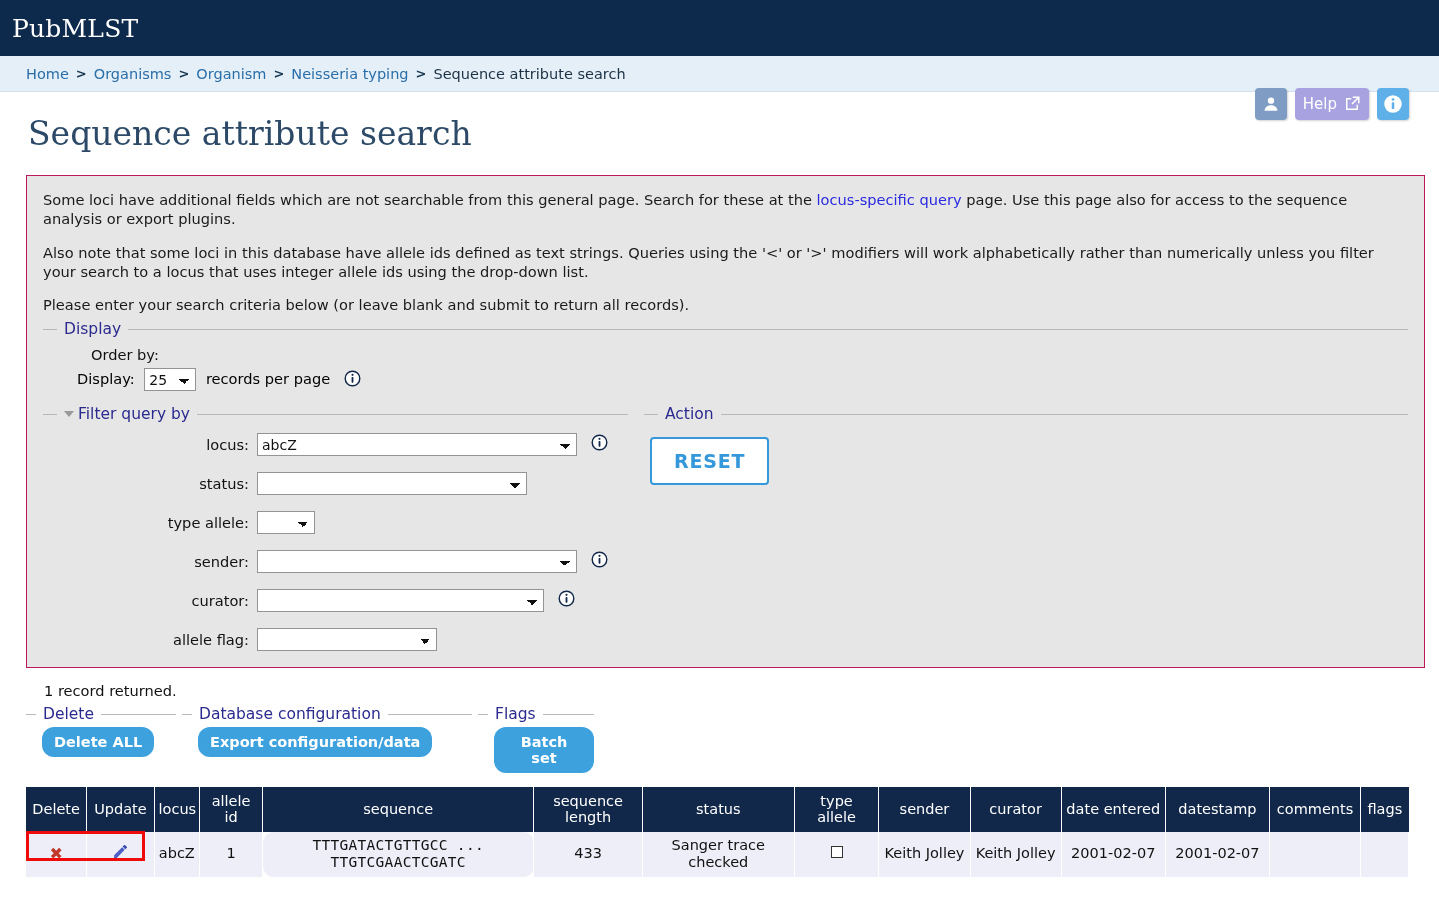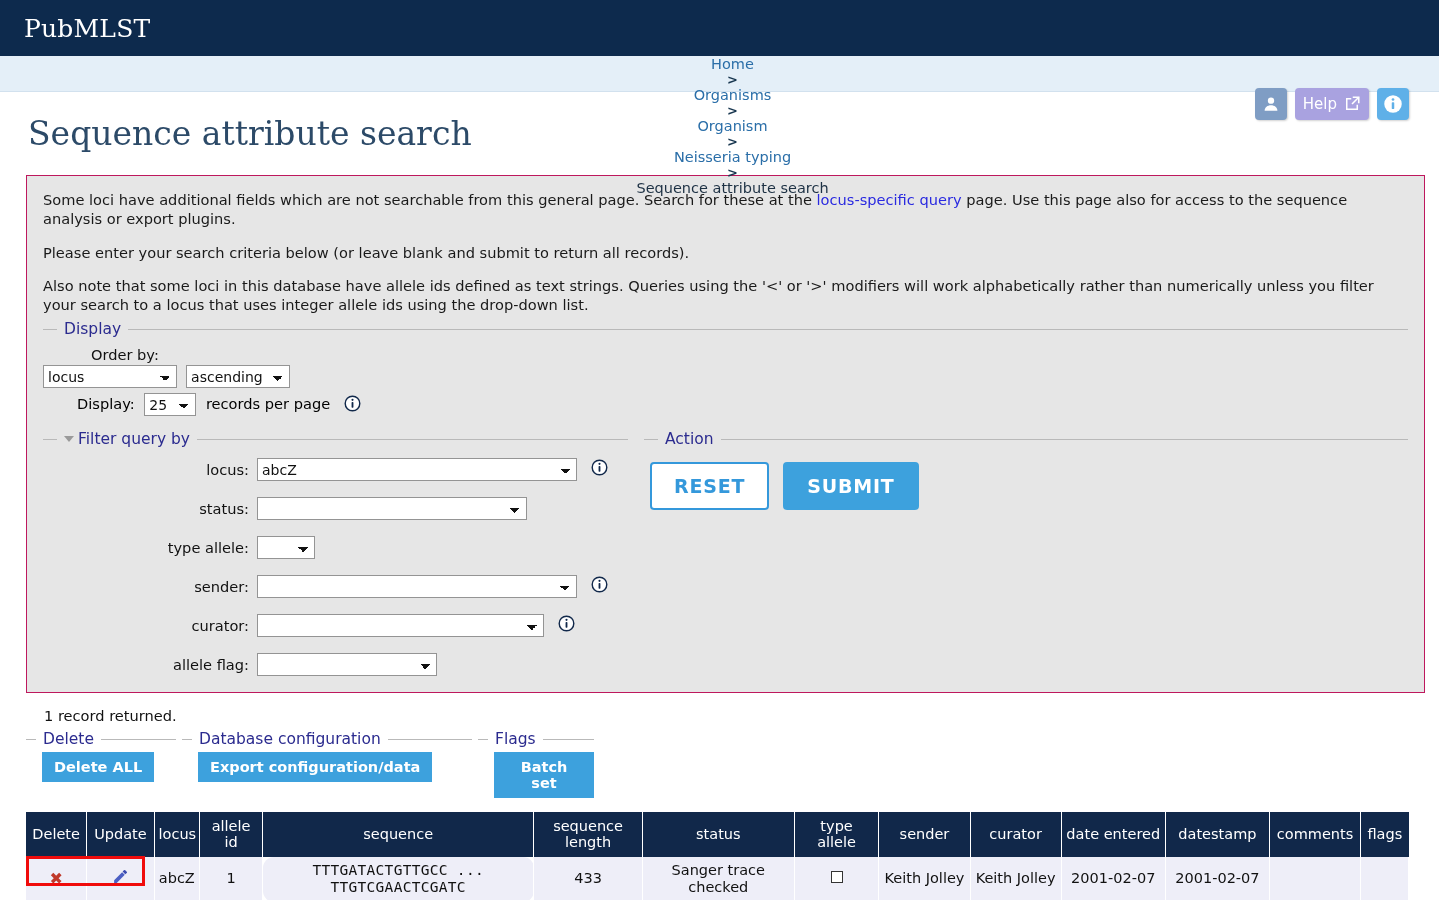--- a/index.html
+++ b/index.html
@@ -10,40 +10,39 @@
     font-family: "DejaVu Sans", "Liberation Sans", sans-serif;
     overflow: hidden;
   }
 
   
   .topbar {
     height: 56px;
     background: #0d2a4d;
     display: flex;
     align-items: center;
-    padding-left: 24px;
+    padding-left: 12px;
   }
   .brand {
     color: #ffffff;
     font-size: 25px;
     font-family: "DejaVu Serif", "Liberation Serif", serif;
     letter-spacing: .2px;
   }
 
   
   .breadcrumb {
     height: 36px;
     background: #e4eff8;
     display: flex;
     align-items: center;
     padding-left: 26px;
     font-size: 14.5px;
     color: #17364f;
     border-bottom: 1px solid #d2e1ee;
-    flex-direction: column;
   }
   .breadcrumb a {
     color: #2a6ea8;
     text-decoration: none;
     cursor: pointer;
   }
   .breadcrumb .sep {
     color: #17364f;
     font-weight: bold;
     margin: 0 7px;
@@ -225,21 +224,21 @@
   .result-fs-row { display: flex; gap: 6px; align-items: flex-start; margin-top: 6px;}
   .result-fs { border-top: 1px solid #b9b9b9; border-left:none;border-right:none;border-bottom:none; padding: 4px 0 0 0; }
   .result-fs legend { margin-left: 10px; }
   .rfs-delete { width: 150px; }
   .rfs-dbconf { width: 290px; }
   .rfs-flags { width: 116px; }
   .blue-btn {
     background: #3da1dd;
     color: #ffffff;
     border: none;
-    border-radius: 0;
+    border-radius: 12px;
     font-family: "DejaVu Sans", "Liberation Sans", sans-serif;
     font-size: 14.5px;
     font-weight: bold;
     padding: 7px 12px;
     cursor: pointer;
     margin-left: 16px;
   }
 
   
   table.results-table {
@@ -344,38 +343,30 @@
 </div>
 
 <h1 class="page-title">Sequence attribute search</h1>
 
 <div class="panel">
 
   <p>
     <span>Some loci have additional fields which are not searchable from this general page. Search for these at the </span><a>locus-specific query</a><span> page. Use this page also for access to the sequence analysis or export plugins.</span>
   </p>
 
+  <p>Also note that some loci in this database have allele ids defined as text strings. Queries using the '&lt;' or '&gt;' modifiers will work alphabetically rather than numerically unless you filter your search to a locus that uses integer allele ids using the drop-down list.</p>
   <p>Please enter your search criteria below (or leave blank and submit to return all records).</p>
-  <p>Also note that some loci in this database have allele ids defined as text strings. Queries using the '&lt;' or '&gt;' modifiers will work alphabetically rather than numerically unless you filter your search to a locus that uses integer allele ids using the drop-down list.</p>
 
   <div class="fs-row">
 
 
     <fieldset class="fs-display">
       <legend>Display</legend>
       <div class="display-block">
         <div class="disp-label">Order by:</div>
-        <div class="disp-row1">
-          <select class="sel-order">
-            <option>locus</option>
-          </select>
-          <select class="sel-dir">
-            <option>ascending</option>
-          </select>
-        </div>
         <div class="disp-row2">
           <span>Display:</span>
           <select>
             <option>25</option>
           </select>
           <span>records per page</span>
           <span class="info-icon">
             <svg width="17" height="17" viewBox="0 0 24 24">
               <circle cx="12" cy="12" r="10.3" fill="#ffffff" stroke="#11284a" stroke-width="2"></circle>
               <circle cx="12" cy="6.8" r="1.5" fill="#11284a"></circle>
@@ -457,21 +448,20 @@
             <option></option>
           </select>
         </div>
       </div>
     </fieldset>
 
     <fieldset class="fs-action">
       <legend>Action</legend>
       <div class="action-block">
         <button class="btn-reset">RESET</button>
-        <button class="btn-submit">SUBMIT</button>
       </div>
     </fieldset>
   </div>
 </div>
 
 <div class="results">
   <div class="record-count">1 record returned.</div>
 
   <div class="result-fs-row">
     <fieldset class="result-fs rfs-delete">

